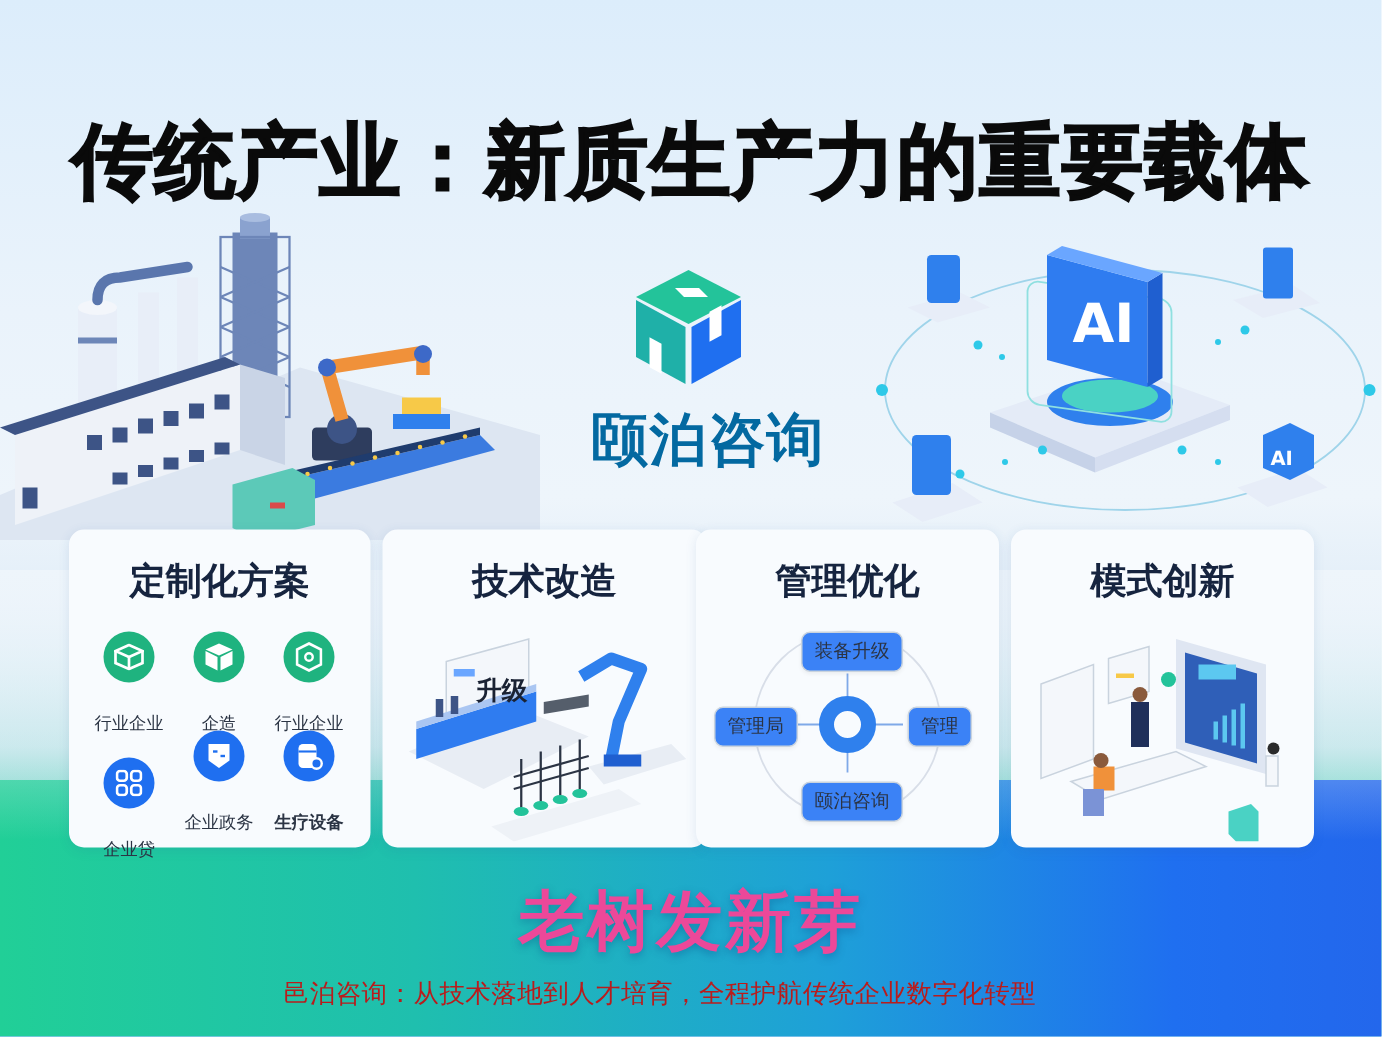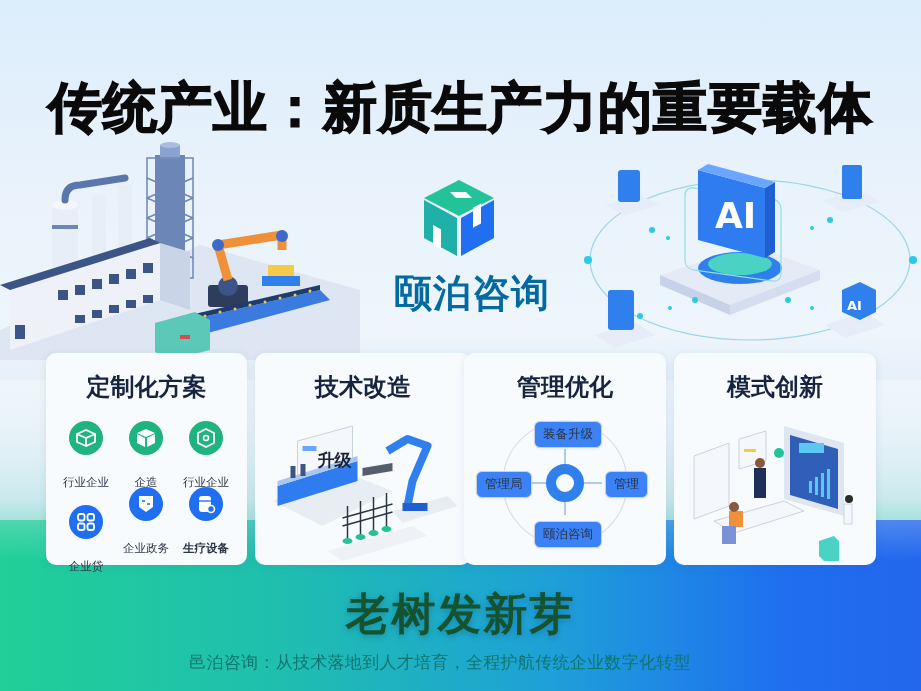--- a/index.html
+++ b/index.html
@@ -49,26 +49,26 @@
   }
   .icon-label { margin-top: 20px; font-size: 11.5px; color: #2b3444; white-space: nowrap; }
   .illus { position: absolute; left: 0; top: 58px; width: 100%; height: 150px; }
   .node {
     position: absolute; background: #3b82f6; border: 1px solid #c9d3de; border-radius: 6px;
     font-size: 12.5px; color: #2b3444; padding: 4px 8px; white-space: nowrap;
     box-shadow: 0 1px 3px rgba(0,0,0,0.06);
   }
   .slogan {
     position: absolute; left: 0; top: 585px; width: 921px; text-align: center;
-    font-size: 44px; font-weight: 700; color: #14532d; letter-spacing: 2px;
+    font-size: 44px; font-weight: 700; color: #ec4899; letter-spacing: 2px;
     text-shadow: 0 2px 6px rgba(0,60,120,0.35);
   }
   .subtitle {
     position: absolute; left: 0; top: 651px; width: 880px; text-align: center;
-    font-size: 17px; color: #0f766e; letter-spacing: 0.3px;
+    font-size: 17px; color: #b91c1c; letter-spacing: 0.3px;
   }
 </style>
 </head>
 <body>
 
 <div class="bg-bottom"></div>
 <div class="bg-fade"></div>
 
 <h1 class="title">传统产业：新质生产力的重要载体</h1>
 

